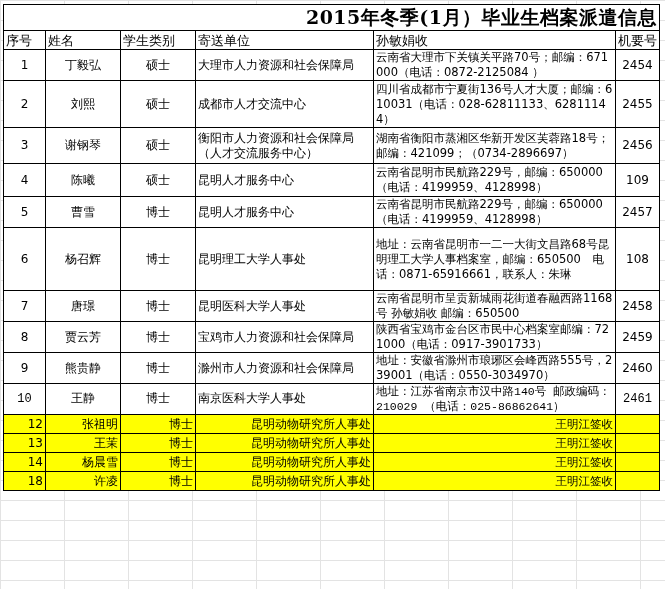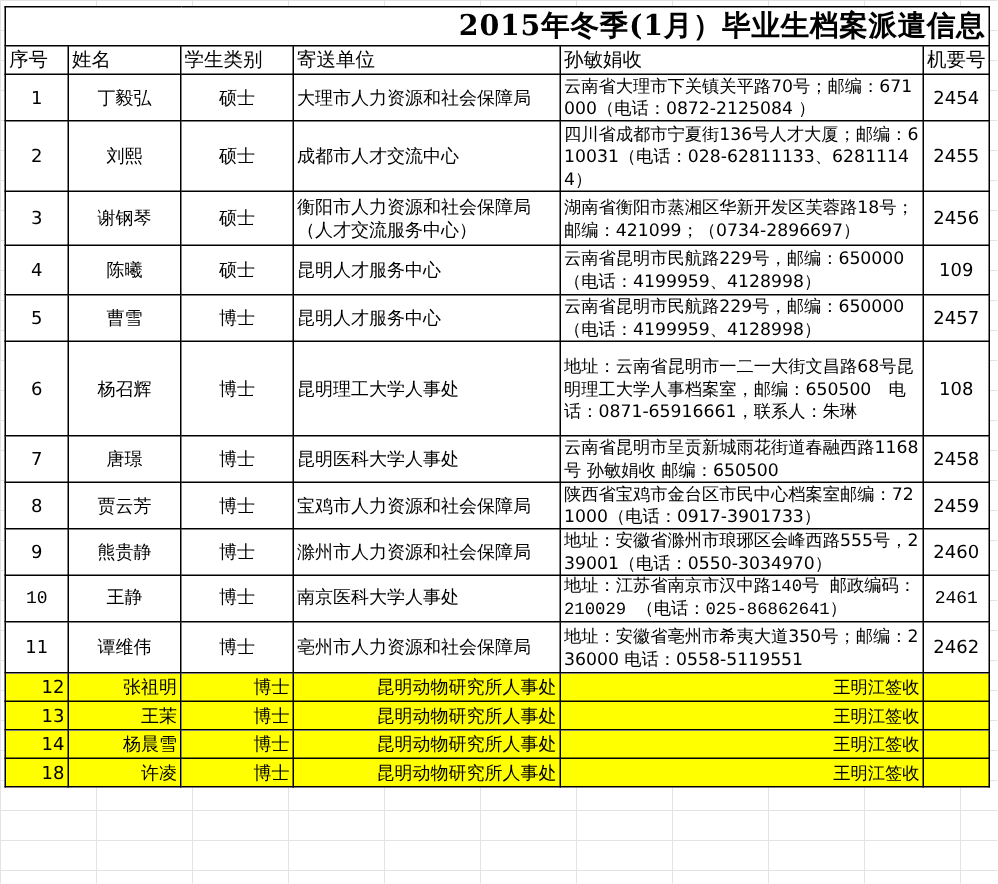--- a/index.html
+++ b/index.html
@@ -124,28 +124,20 @@
         <td class="c">2460</td>
       </tr>
       <tr style="height: 31px; font-family: Liberation Mono, monospace;">
         <td class="c">10</td>
         <td class="c">王静</td>
         <td class="c">博士</td>
         <td class="l">南京医科大学人事处</td>
         <td class="l addr">地址：江苏省南京市汉中路140号 邮政编码：210029 （电话：025-86862641）</td>
         <td class="c">2461</td>
       </tr>
-      <tr style="height: 34px;">
-        <td class="c">11</td>
-        <td class="c">谭维伟</td>
-        <td class="c">博士</td>
-        <td class="l">亳州市人力资源和社会保障局</td>
-        <td class="l addr"> 地址：安徽省亳州市希夷大道350号；邮编：236000 电话：0558-5119551</td>
-        <td class="c">2462</td>
-      </tr>
       <tr class="yellow">
         <td class="c">12</td>
         <td class="c">张祖明</td>
         <td class="c">博士</td>
         <td class="l">昆明动物研究所人事处</td>
         <td class="l addr">王明江签收</td>
         <td class="c"></td>
       </tr>
       <tr class="yellow">
         <td class="c">13</td>

